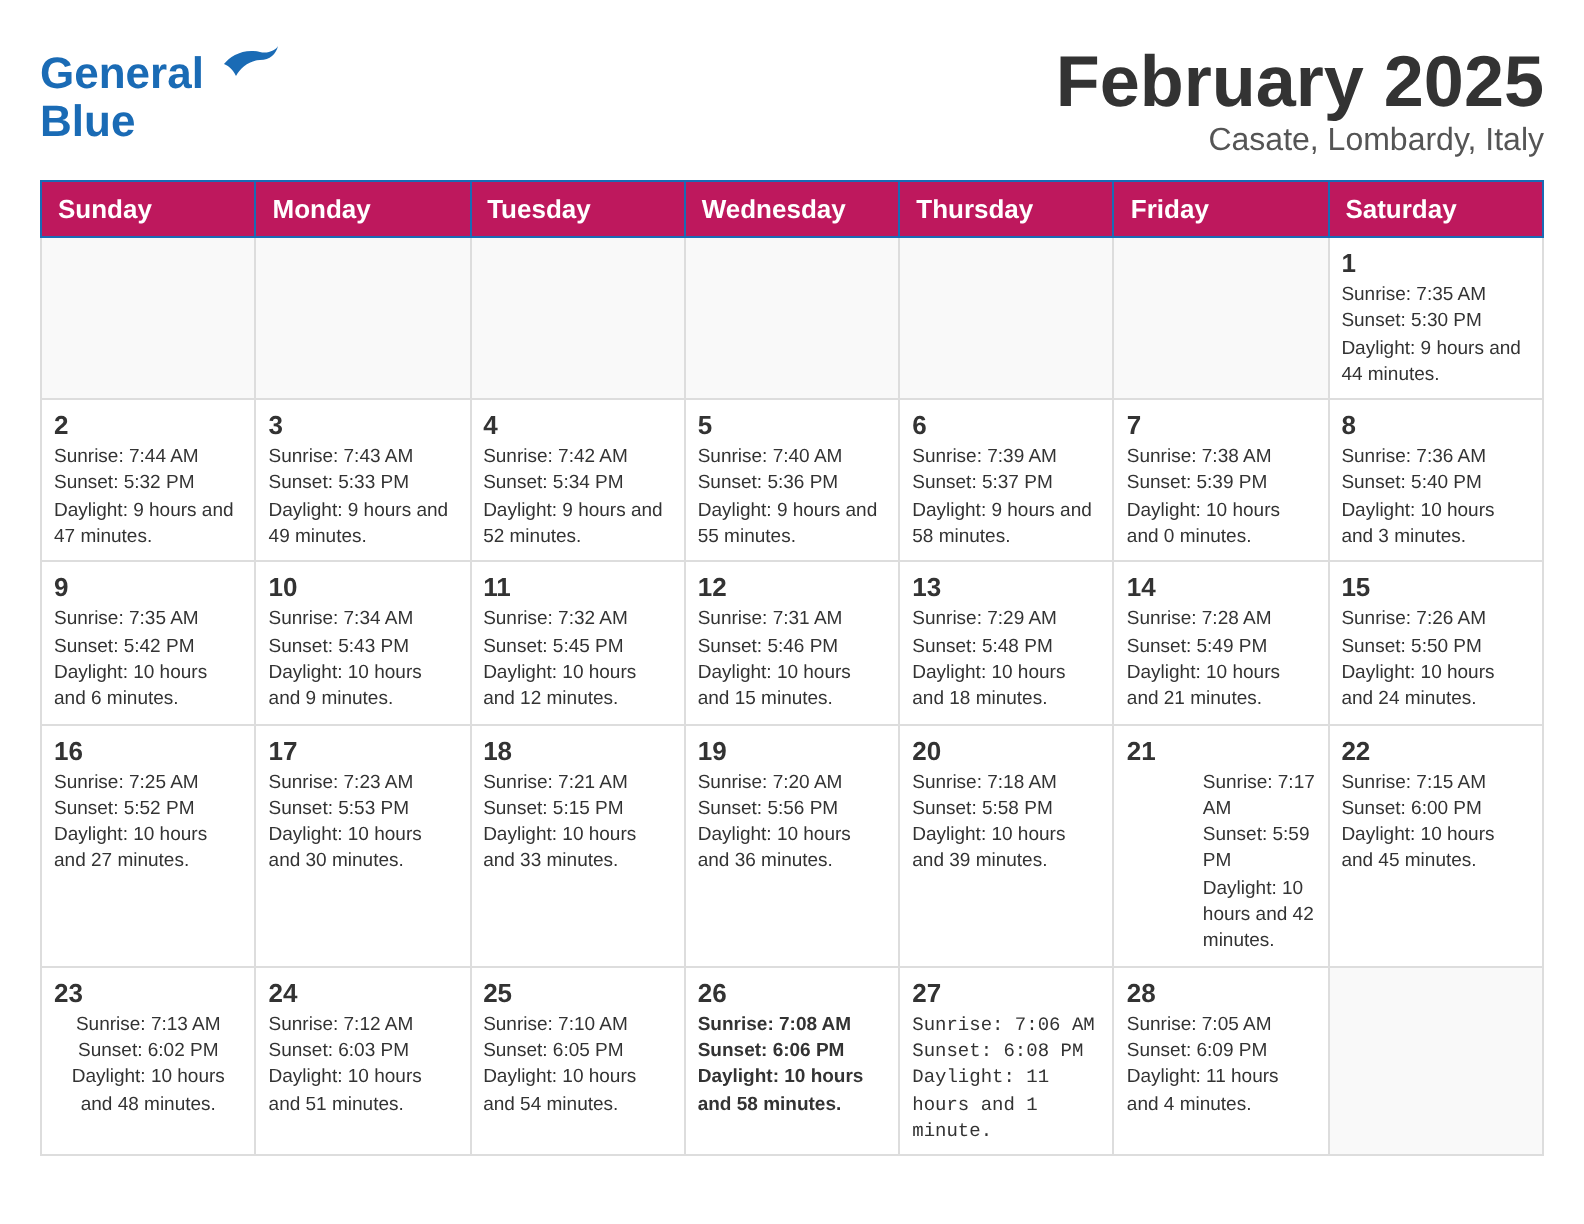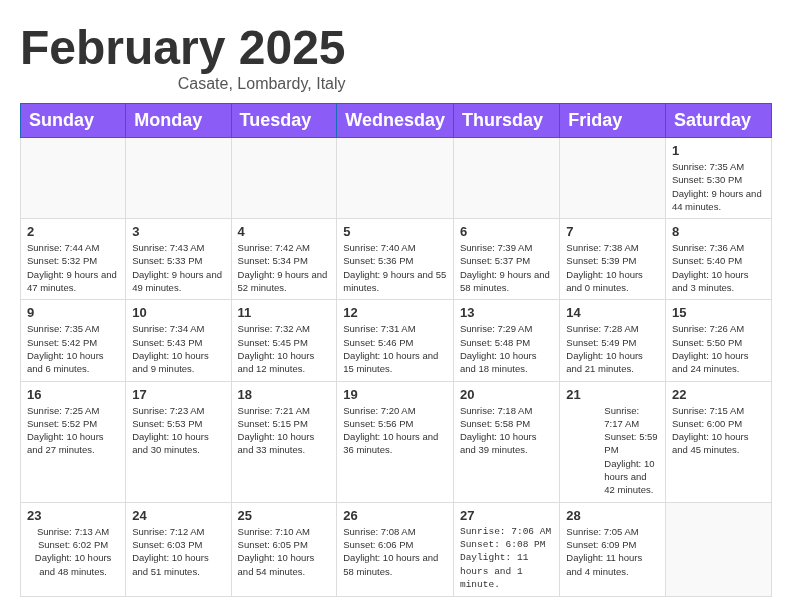--- a/index.html
+++ b/index.html
@@ -31,37 +31,37 @@
     }
     .logo-bird {
       width: 30px;
       height: 24px;
       margin-left: 2px;
     }
     .title-section {
       text-align: right;
     }
     .month-title {
-      font-size: 48px;
+      font-size: 36px;
       font-weight: bold;
       color: #333;
     }
     .location-title {
       font-size: 16px;
       color: #555;
     }
     .calendar {
       width: 100%;
       border-collapse: collapse;
       border: 1px solid #ccc;
     }
     .calendar th {
-      background-color: #8b5cf6;
+      background-color: #be185d;
       color: #fff;
-      font-size: 18px;
+      font-size: 13px;
       padding: 6px 8px;
       text-align: left;
       border: 1px solid #1a6bb5;
     }
     .calendar td {
       width: 107px;
       vertical-align: top;
       padding: 5px 6px;
       font-size: 10px;
       color: #333;
@@ -80,20 +80,35 @@
       color: #333;
     }
     .empty-cell {
       background: #f9f9f9;
     }
   </style>
 </head>
 <body>
 
 <div class="header-section">
+  <div class="logo">
+    <div>
+      <div style="display:flex;align-items:center;">
+        <div class="logo-text">
+          <span>General</span>
+          <svg class="logo-bird" viewBox="0 0 30 24" fill="none" xmlns="http://www.w3.org/2000/svg">
+            <path d="M2 12 C5 8, 12 4, 20 6 C24 7, 28 5, 29 3 C28 7, 25 10, 20 10 C15 10, 10 14, 8 18 C6 14, 4 13, 2 12Z" fill="#1a6bb5"></path>
+          </svg>
+        </div>
+      </div>
+      <div class="logo-text" style="color:#1a6bb5;font-size:22px;">
+        <span>Blue</span>
+      </div>
+    </div>
+  </div>
   <div class="title-section">
     <div class="month-title">February 2025</div>
     <div class="location-title">Casate, Lombardy, Italy</div>
   </div>
 </div>
 
 <table class="calendar">
   <thead>
     <tr id="weekday-header">
     <th>Sunday</th>
@@ -266,21 +281,21 @@
 Daylight: 10 hours and 51 minutes.</div>
         </td>
         <td>
           <span class="day-number">25</span>
           <div class="day-info" style="white-space: pre-line;">Sunrise: 7:10 AM
 Sunset: 6:05 PM
 Daylight: 10 hours and 54 minutes.</div>
         </td>
         <td>
           <span class="day-number">26</span>
-          <div class="day-info" style="white-space: pre-line;">Sunrise: 7:08 AM
+          <div class="day-info" style="white-space: pre-line; font-weight: bold;">Sunrise: 7:08 AM
 Sunset: 6:06 PM
 Daylight: 10 hours and 58 minutes.</div>
         </td>
         <td>
           <span class="day-number">27</span>
           <div class="day-info" style="white-space: pre-line; font-family: Liberation Mono, monospace;">Sunrise: 7:06 AM
 Sunset: 6:08 PM
 Daylight: 11 hours and 1 minute.</div>
         </td>
         <td>

